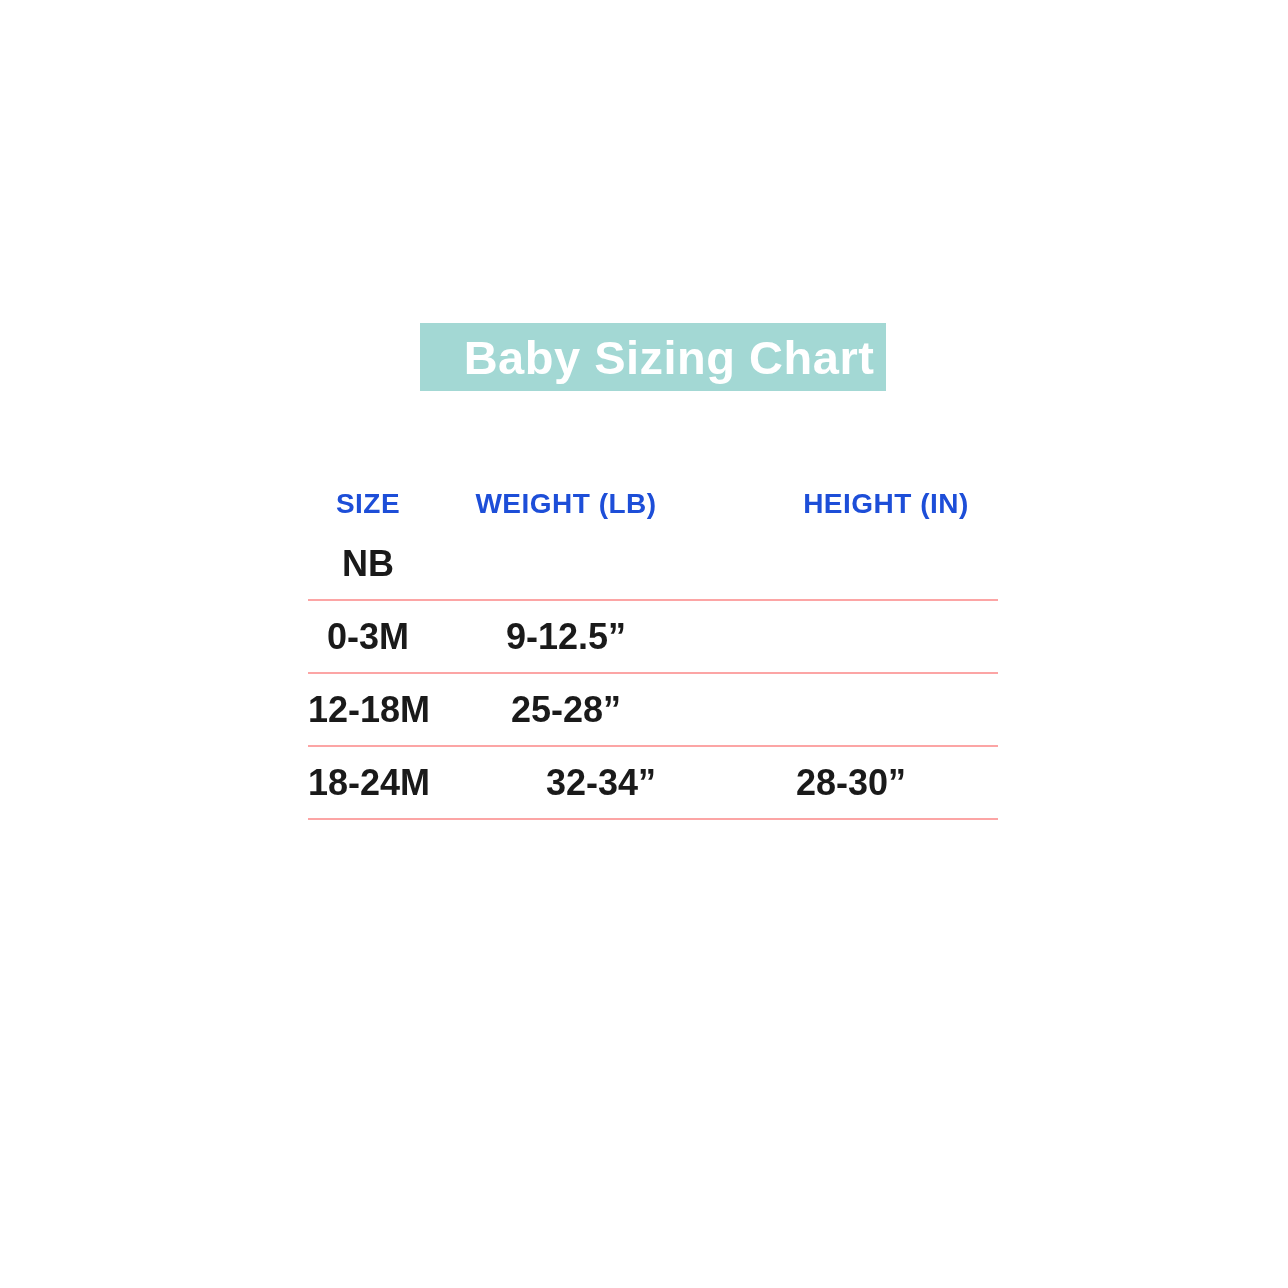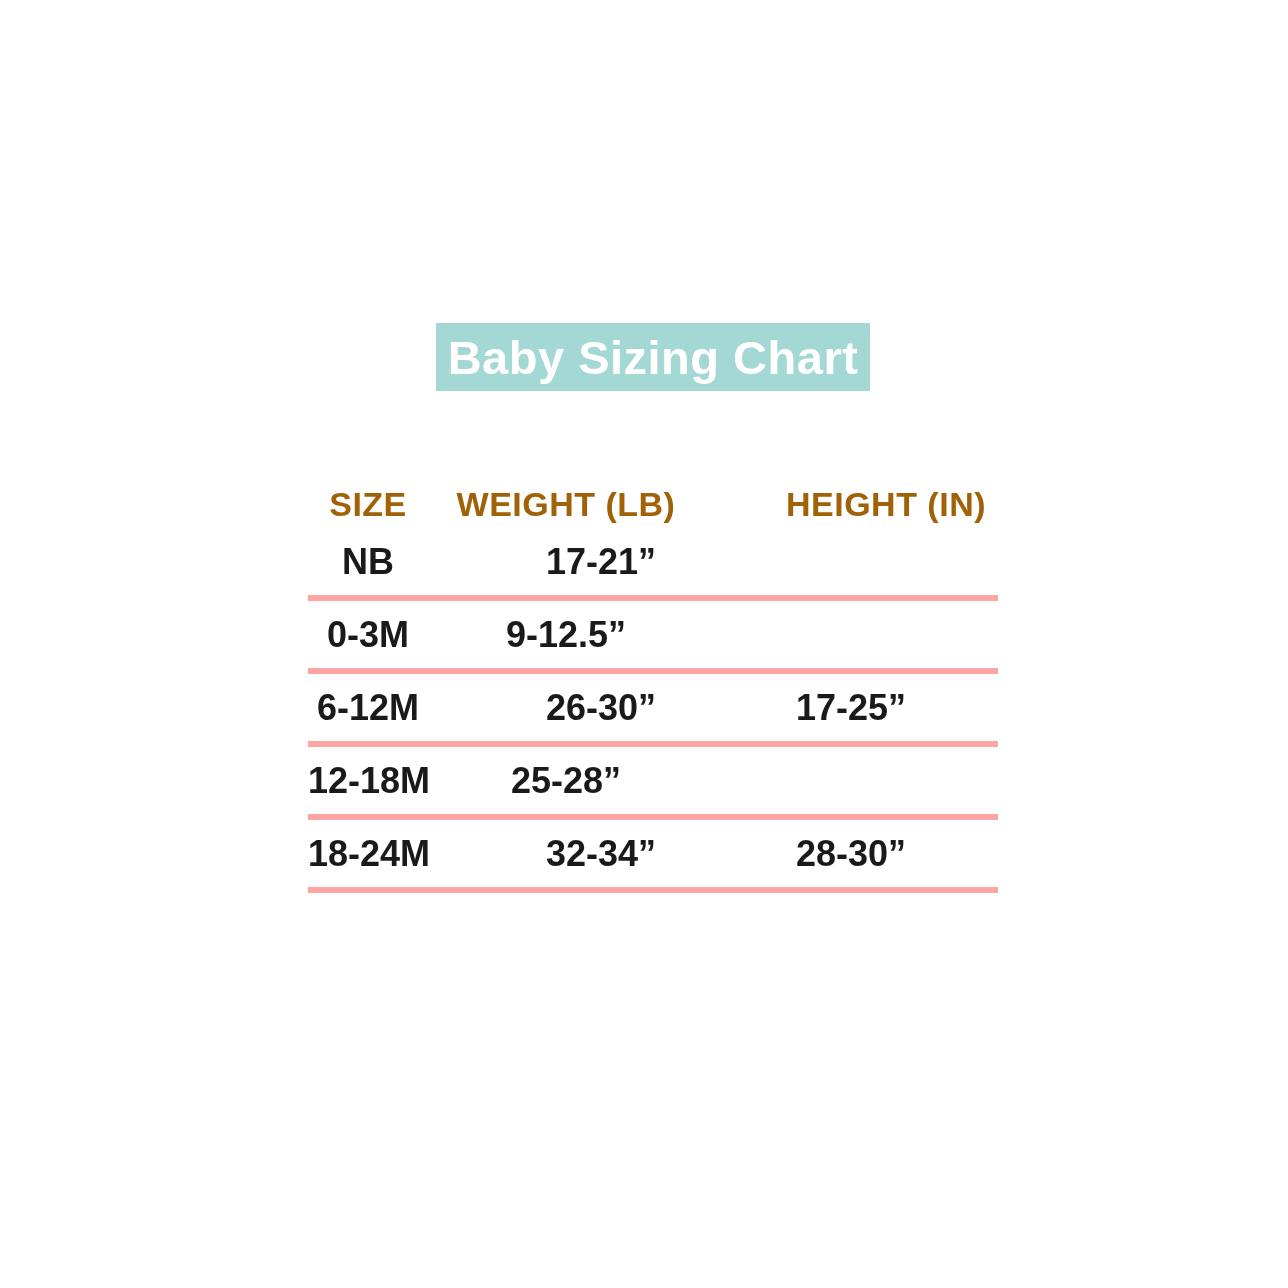--- a/index.html
+++ b/index.html
@@ -24,20 +24,21 @@
     width: 690px;
   }
   .banner {
     width: 434px;
     height: 68px;
     margin: 0 auto;
     background: #A3D8D4;
     display: flex;
     align-items: center;
     justify-content: center;
+    padding-left: 32px;
   }
   .banner span {
     color: #ffffff;
     font-size: 47px;
     font-weight: bold;
     letter-spacing: 0.5px;
     white-space: nowrap;
   }
   .table {
     margin-top: 79px;
@@ -47,28 +48,28 @@
     display: grid;
     grid-template-columns: 120px 346px 224px;
     align-items: center;
     box-sizing: border-box;
   }
   .thead {
     height: 58px;
     padding-top: 10px;
   }
   .thead .cell {
-    color: #a16207;
-    font-size: 34px;
+    color: #1d4ed8;
+    font-size: 28px;
     font-weight: bold;
     letter-spacing: 0.5px;
   }
   .trow {
     height: 73px;
-    border-bottom: 6px solid #fca5a5;
+    border-bottom: 2px solid #fca5a5;
   }
   .trow .cell {
     color: #1a1a1a;
     font-size: 36px;
     font-weight: bold;
   }
   .cell {
     text-align: center;
     white-space: nowrap;
   }
@@ -89,34 +90,28 @@
     <div class="table">
 
       <div class="row thead">
         <div class="cell col-size">SIZE</div>
         <div class="cell col-weight">WEIGHT (LB)</div>
         <div class="cell col-height">HEIGHT (IN)</div>
       </div>
 
       <div class="row trow">
         <div class="cell col-size">NB</div>
-        <div class="cell col-height">17-21”</div>
       </div>
 
       <div class="row trow">
         <div class="cell col-size">0-3M</div>
         <div class="cell col-weight">9-12.5”</div>
       </div>
 
 
-      <div class="row trow">
-        <div class="cell col-size">6-12M</div>
-        <div class="cell col-height">26-30”</div>
-        <div class="cell col-weight">17-25”</div>
-      </div>
 
       <div class="row trow">
         <div class="cell col-size">12-18M</div>
         <div class="cell col-weight">25-28”</div>
       </div>
 
       <div class="row trow">
         <div class="cell col-size">18-24M</div>
         <div class="cell col-height">32-34”</div>
         <div class="cell col-weight">28-30”</div>

